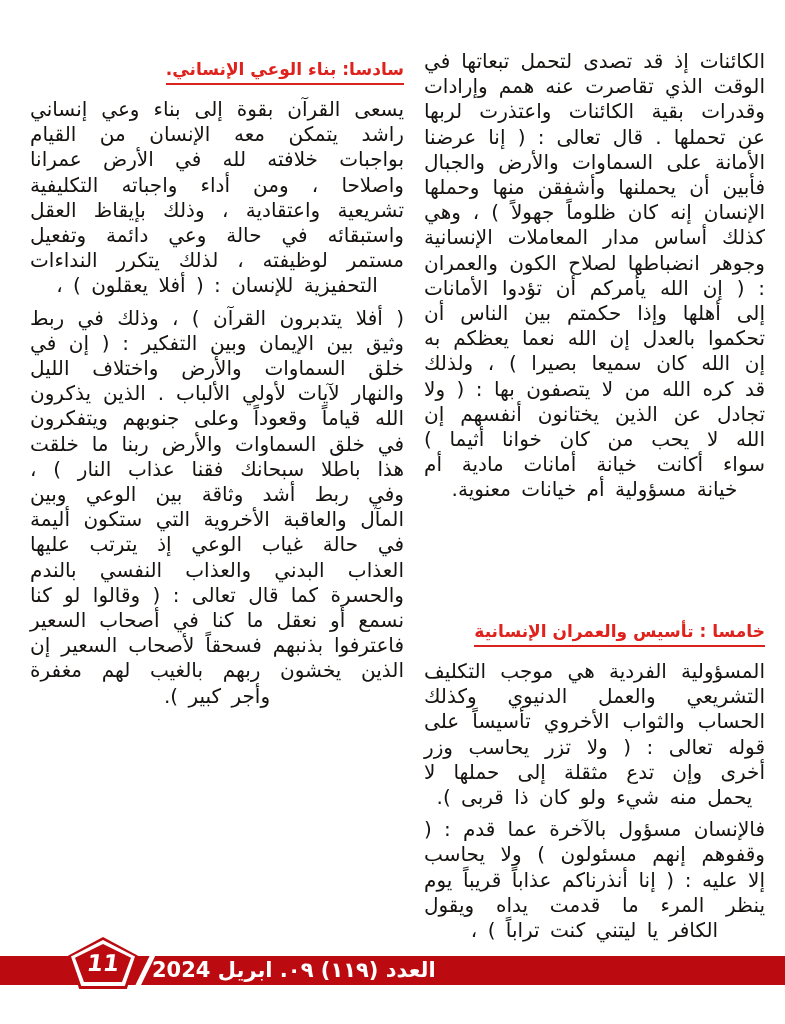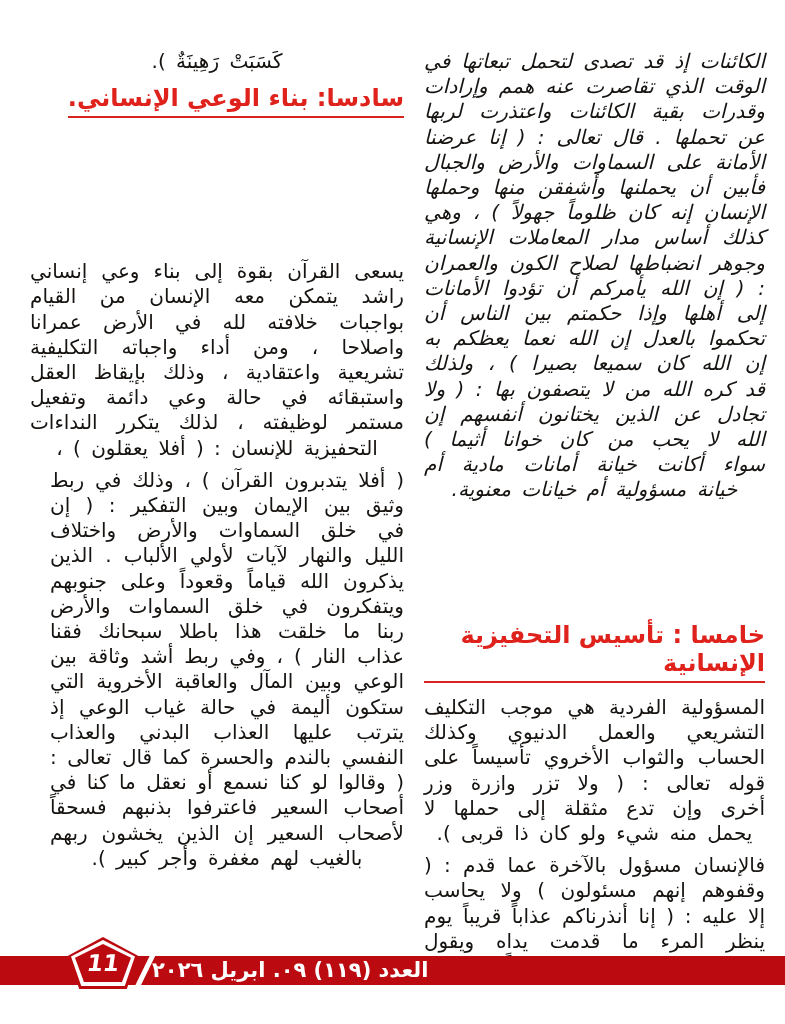--- a/index.html
+++ b/index.html
@@ -28,31 +28,31 @@
     text-align-last:center;
     word-spacing:4px;
   }
   .para.continuation{
     text-align:center;
     text-align-last:center;
     margin-bottom:10px;
   }
   .heading{
     margin:10px 0 12px 0;
-    font-size:24px;
+    font-size:17px;
     font-weight:bold;
     color:var(--red-heading,#df221c);
   }
   .heading .hx{
     display:inline-block;
     padding-bottom:4px;
     border-bottom:2px solid var(--red-underline,#d8231e);
   }
   
-  .col-right .blk:nth-child(1){min-height:562px;font-style:italic;}
+  .col-right .blk:nth-child(1){min-height:562px;}
   .col-right .blk:nth-child(3){min-height:134px;}
   .col-right .blk:nth-child(4){min-height:102px;}
   .col-left  .blk:nth-child(2){min-height:163px;}
   .col-left  .blk:nth-child(4){min-height:176px;margin-left:20px;}
 
   .footer-bar{
     position:absolute;left:0;right:0;top:956px;height:29px;
     background:var(--red-footer,#bc0b10);
   }
   .issue-text{
@@ -91,39 +91,38 @@
   }
 </style>
 </head>
 <body>
 
 <div class="page">
 
   <div class="columns">
     <section class="col col-right">
         <p class="blk para">الكائنات إذ قد تصدى لتحمل تبعاتها في الوقت الذي تقاصرت عنه همم وإرادات وقدرات بقية الكائنات واعتذرت لربها عن تحملها . قال تعالى : ( إنا عرضنا الأمانة على السماوات والأرض والجبال فأبين أن يحملنها وأشفقن منها وحملها الإنسان إنه كان ظلوماً جهولاً ) ، وهي كذلك أساس مدار المعاملات الإنسانية وجوهر انضباطها لصلاح الكون والعمران : ( إن الله يأمركم أن تؤدوا الأمانات إلى أهلها وإذا حكمتم بين الناس أن تحكموا بالعدل إن الله نعما يعظكم به إن الله كان سميعا بصيرا ) ، ولذلك قد كره الله من لا يتصفون بها : ( ولا تجادل عن الذين يختانون أنفسهم إن الله لا يحب من كان خوانا أثيما ) سواء أكانت خيانة أمانات مادية أم خيانة مسؤولية أم خيانات معنوية.</p>
-        <h2 class="blk heading"><span class="hx">خامسا :  تأسيس التحفيزية الإنسانية</span></h2>
-        <p class="blk para">المسؤولية الفردية هي موجب التكليف التشريعي والعمل الدنيوي وكذلك الحساب والثواب الأخروي تأسيساً على قوله تعالى : ( ولا تزر وازرة وزر أخرى وإن تدع مثقلة إلى حملها لا يحمل منه شيء ولو كان ذا قربى ).</p>
+        <h2 class="blk heading"><span class="hx">خامسا :  تأسيس والعمران الإنسانية</span></h2>
+        <p class="blk para">المسؤولية الفردية هي موجب التكليف التشريعي والعمل الدنيوي وكذلك الحساب والثواب الأخروي تأسيساً على قوله تعالى : ( ولا تزر يحاسب وزر أخرى وإن تدع مثقلة إلى حملها لا يحمل منه شيء ولو كان ذا قربى ).</p>
         <p class="blk para">فالإنسان مسؤول بالآخرة عما قدم : ( وقفوهم إنهم مسئولون ) ولا يحاسب إلا عليه : ( إنا أنذرناكم عذاباً قريباً يوم ينظر المرء ما قدمت يداه ويقول الكافر يا ليتني كنت تراباً ) ،</p>
       </section>
     <section class="col col-left">
-        <p class="blk para continuation">كَسَبَتْ رَهِينَةٌ ).</p>
         <h2 class="blk heading"><span class="hx">سادسا: بناء الوعي  الإنساني.</span></h2>
         <p class="blk para">يسعى القرآن بقوة إلى بناء وعي إنساني راشد يتمكن معه الإنسان من القيام بواجبات خلافته لله في الأرض عمرانا واصلاحا ، ومن أداء واجباته التكليفية تشريعية واعتقادية ، وذلك بإيقاظ العقل واستبقائه في حالة وعي دائمة وتفعيل مستمر لوظيفته ، لذلك يتكرر النداءات التحفيزية للإنسان : ( أفلا يعقلون ) ،</p>
         <p class="blk para">( أفلا يتدبرون القرآن ) ، وذلك في ربط وثيق بين الإيمان وبين التفكير : ( إن في خلق السماوات والأرض واختلاف الليل والنهار لآيات لأولي الألباب . الذين يذكرون الله قياماً وقعوداً وعلى جنوبهم ويتفكرون في خلق السماوات والأرض ربنا ما خلقت هذا باطلا سبحانك فقنا عذاب النار ) ، وفي ربط أشد وثاقة بين الوعي وبين المآل والعاقبة الأخروية التي ستكون أليمة في حالة غياب الوعي إذ يترتب عليها العذاب البدني والعذاب النفسي بالندم والحسرة كما قال تعالى : ( وقالوا لو كنا نسمع أو نعقل ما كنا في أصحاب السعير فاعترفوا بذنبهم فسحقاً لأصحاب السعير إن الذين يخشون ربهم بالغيب لهم مغفرة وأجر كبير ).</p>
       </section>
   </div>
 
   <div class="footer-bar"></div>
 
   <div class="badge-slash"></div>
 
   <div class="badge">
     <div class="pent p-outer"></div>
     <div class="pent p-white"></div>
     <div class="pent p-inner">
       <span class="num">11</span>
     </div>
   </div>
 
-  <div class="issue-text">العدد (١١٩) ٠٩. ابريل ٢٠٢٦</div>
+  <div class="issue-text">العدد (١١٩) ٠٩. ابريل 2024</div>
 
 </div>
 
 </body></html>

